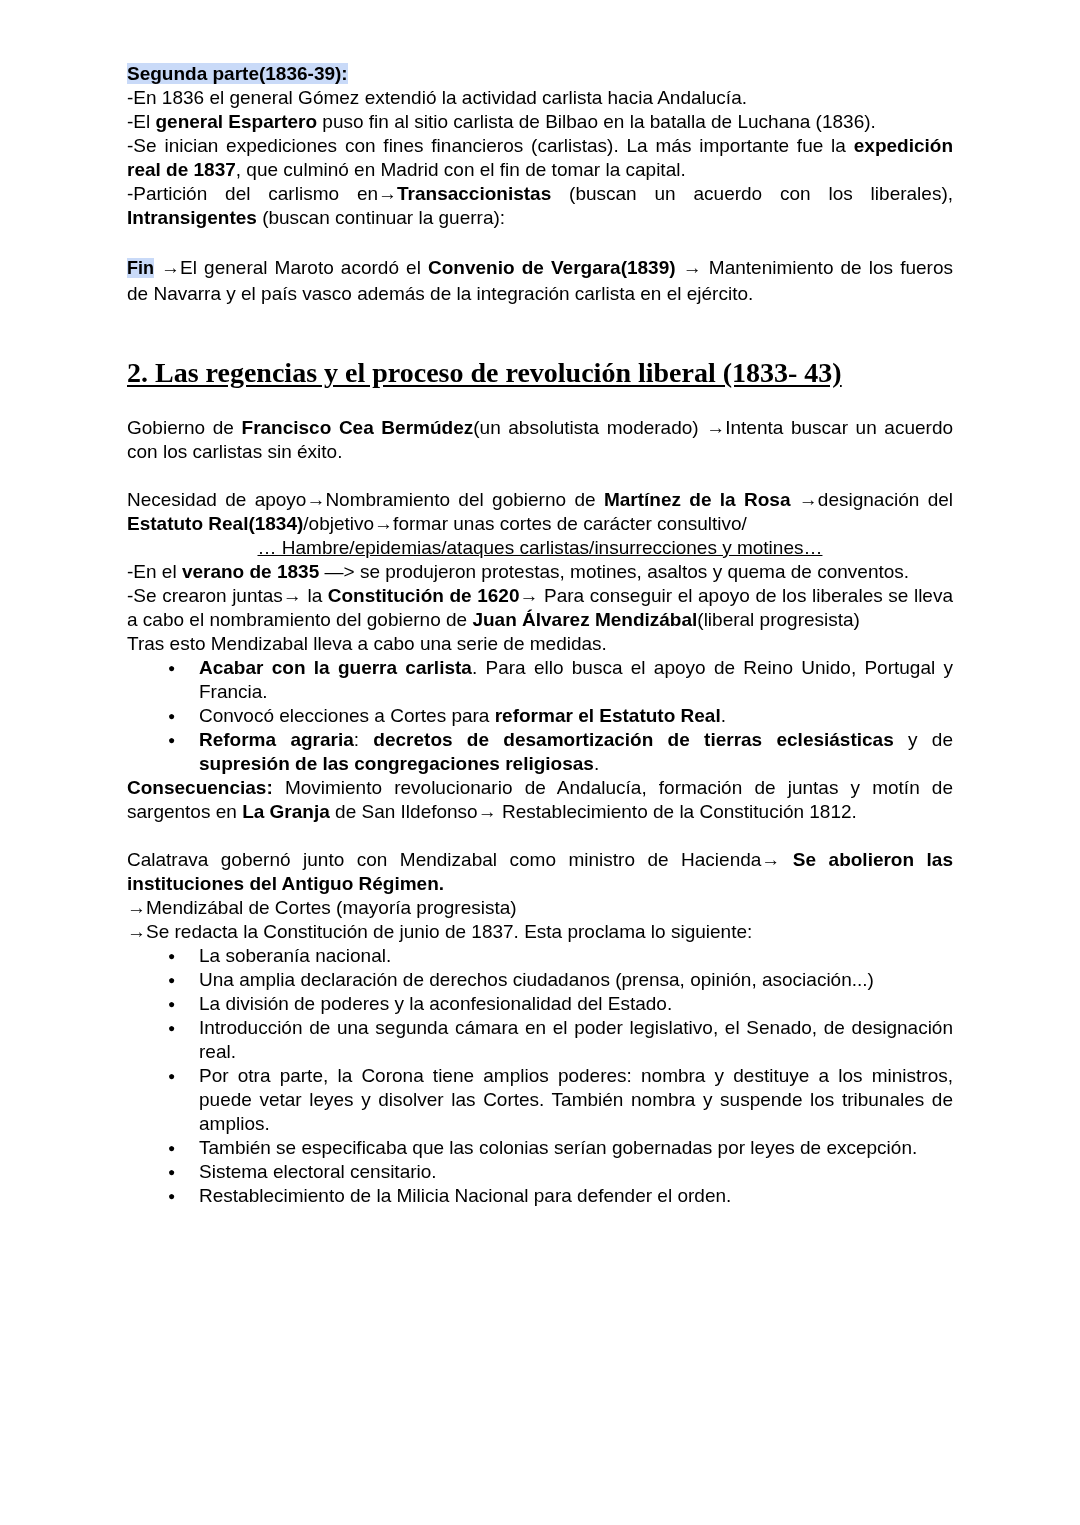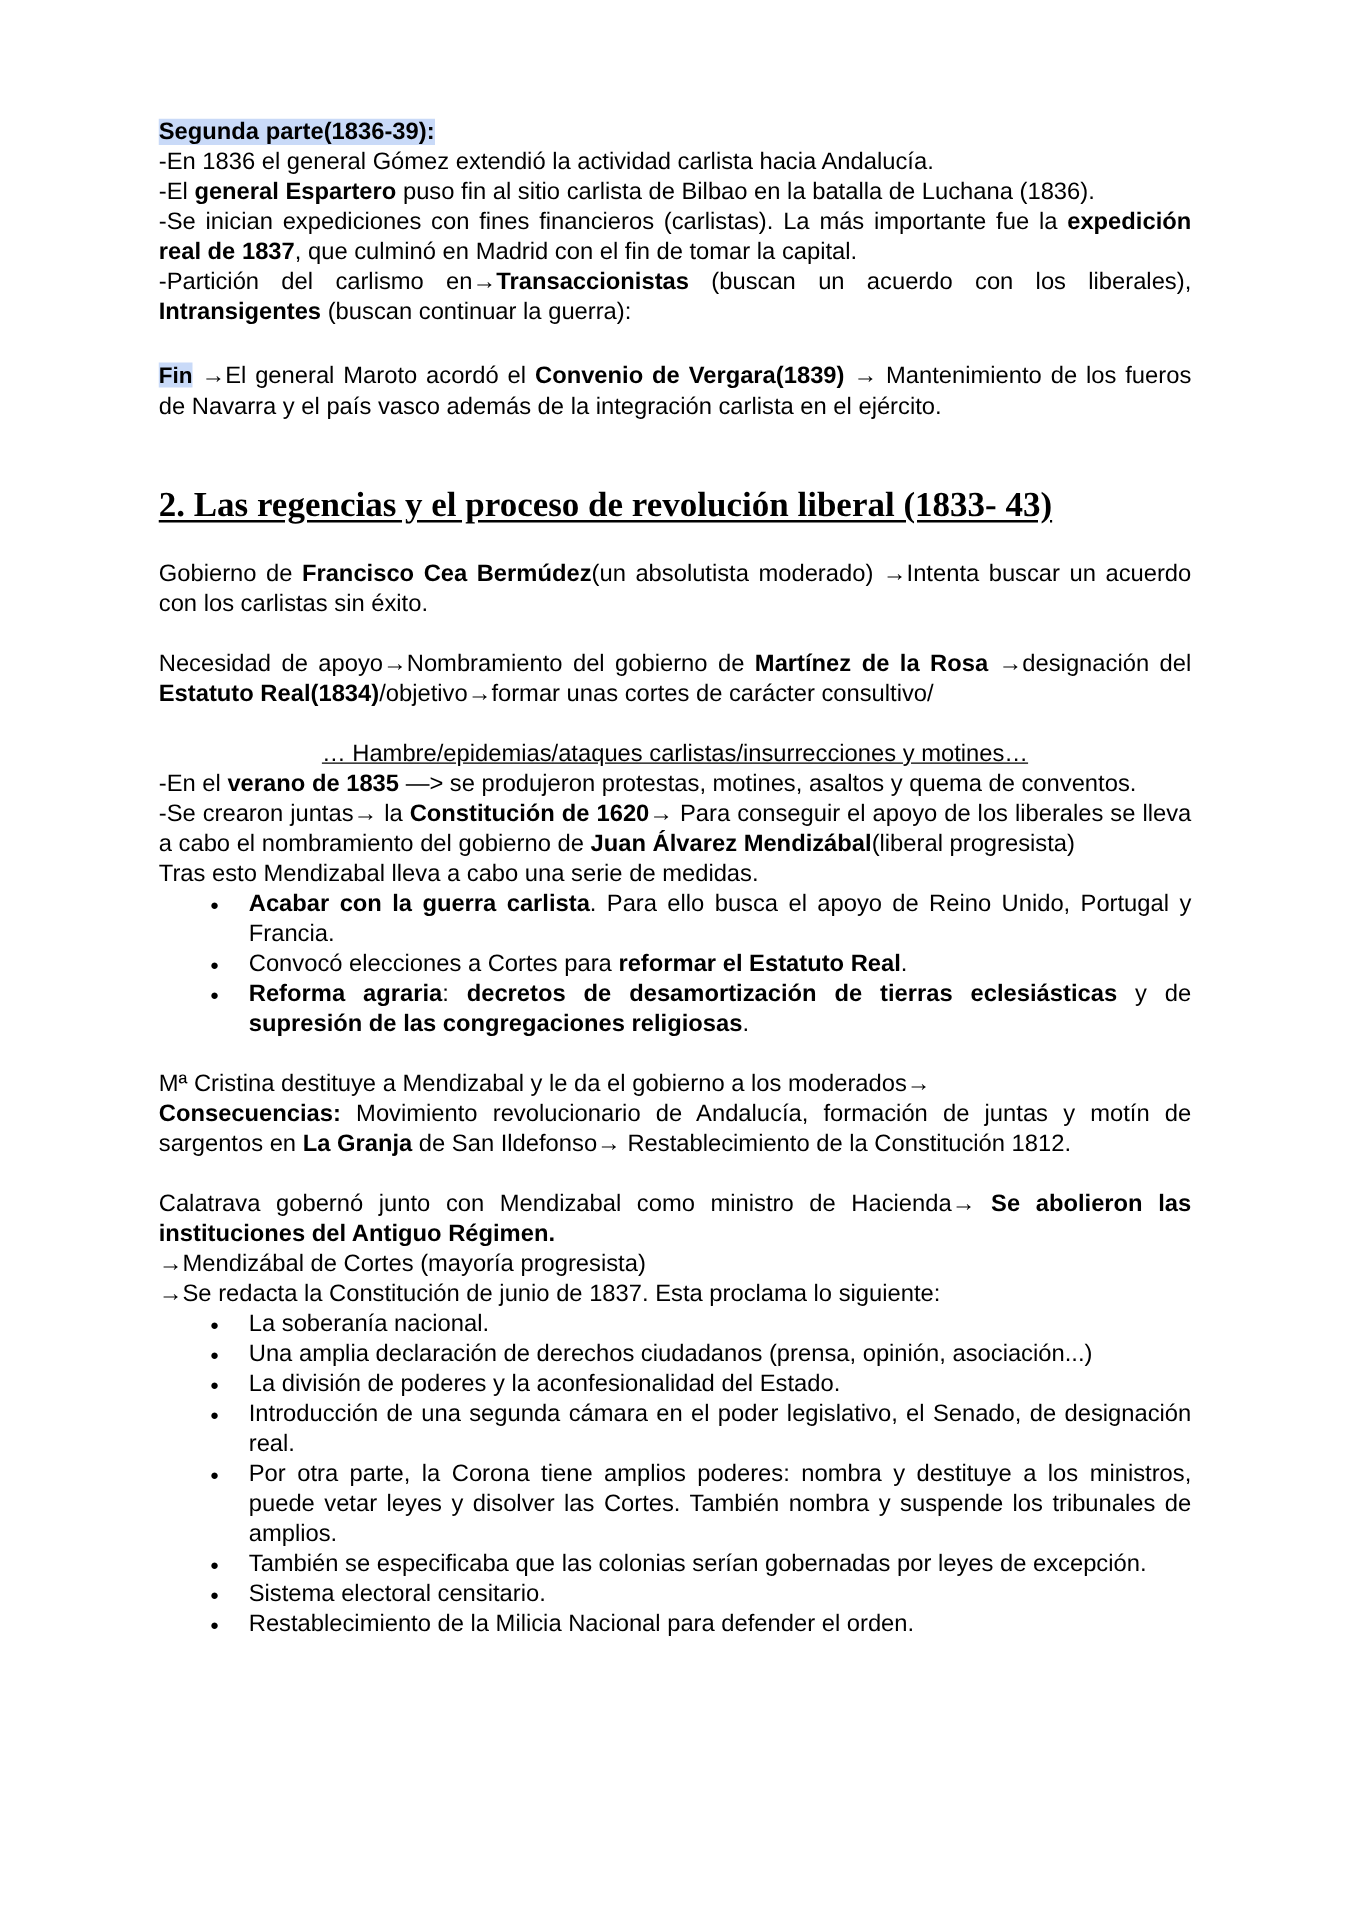--- a/index.html
+++ b/index.html
@@ -2,21 +2,21 @@
 <html lang="es"><head>
 <meta charset="utf-8">
 <style>
   html, body { margin: 0; padding: 0; background: #ffffff; }
   .page {
     position: relative;
     width: 1080px;
     min-height: 1525px;
     box-sizing: border-box;
     background: #ffffff;
-    padding: 94px 127px 60px 127px;
+    padding: 62px 127px 60px 127px;
     font-family: "Liberation Sans", sans-serif;
     font-size: 19px;
     line-height: 24px;
     color: #000000;
   }
   .page p { margin: 0; }
   .justify { text-align: justify; }
   .center  { text-align: center; }
   .bold    { font-weight: bold; }
   .hl      { background: #c9daf8; }
@@ -47,30 +47,29 @@
 <div class="page">
     <p><span class="bold hl">Segunda parte(1836-39):</span></p>
     <p><span>-En 1836 el general Gómez extendió la actividad carlista hacia Andalucía.</span></p>
     <p class="justify"><span>-El </span><span class="bold">general Espartero</span><span> puso fin al sitio carlista de Bilbao en la batalla de Luchana (1836).</span></p>
     <p class="justify"><span>-Se inician expediciones con fines financieros (carlistas). La más importante fue la </span><span class="bold">expedición real de 1837</span><span>, que culminó en Madrid con el fin de tomar la capital.</span></p>
     <p class="justify"><span>-Partición del carlismo en→</span><span class="bold">Transaccionistas</span><span> (buscan un acuerdo con los liberales), </span><span class="bold">Intransigentes</span><span> (buscan continuar la guerra):</span></p>
     <p class="justify" style="margin-top: 24px;"><span class="bold hl large">Fin</span><span> →El general Maroto acordó el </span><span class="bold">Convenio de Vergara(1839)</span><span> → Mantenimiento de los fueros de Navarra y el país vasco además de la integración carlista en el ejército.</span></p>
     <h2 class="heading" style="margin-top: 48px;"><span>2. Las regencias y el proceso de revolución liberal (1833- 43)</span></h2>
     <p class="justify" style="margin-top: 24px;"><span>Gobierno de </span><span class="bold">Francisco Cea Bermúdez</span><span>(un absolutista moderado) →Intenta buscar un acuerdo con los carlistas sin éxito.</span></p>
     <p class="justify" style="margin-top: 24px;"><span>Necesidad de apoyo→Nombramiento del gobierno de </span><span class="bold">Martínez de la Rosa</span><span> →designación del </span><span class="bold">Estatuto Real(1834)</span><span>/objetivo→formar unas cortes de carácter consultivo/</span></p>
-    <p class="center" style="margin-top: 24px;"><span class="u">… Hambre/epidemias/ataques carlistas/insurrecciones y motines…</span></p>
+    <p class="center" style=""><span class="u">… Hambre/epidemias/ataques carlistas/insurrecciones y motines…</span></p>
     <p class="justify" style=""><span>-En el </span><span class="bold">verano de 1835</span><span> —&gt; se produjeron protestas, motines, asaltos y quema de conventos.</span></p>
     <p class="justify"><span>-Se crearon juntas→ la </span><span class="bold">Constitución de 1620</span><span>→ Para conseguir el apoyo de los liberales se lleva a cabo el nombramiento del gobierno de </span><span class="bold">Juan Álvarez Mendizábal</span><span>(liberal progresista)</span></p>
     <p><span>Tras esto Mendizabal lleva a cabo una serie de medidas.</span></p>
     <ul class="bullets">
       <li><span class="marker">●</span><span class="bold">Acabar con la guerra carlista</span><span>. Para ello busca el apoyo de Reino Unido, Portugal y Francia.</span></li>
       <li><span class="marker">●</span><span>Convocó elecciones a Cortes para </span><span class="bold">reformar el Estatuto Real</span><span>.</span></li>
       <li><span class="marker">●</span><span class="bold">Reforma agraria</span><span>: </span><span class="bold">decretos de desamortización de tierras eclesiásticas</span><span> y de </span><span class="bold">supresión de las congregaciones religiosas</span><span>.</span></li>
     </ul>
-    <p style="margin-top: 24px;"><span>Mª Cristina destituye a Mendizabal y le da el gobierno a los moderados→</span></p>
     <p class="justify"><span class="bold">Consecuencias:</span><span> Movimiento revolucionario de Andalucía, formación de juntas y motín de sargentos en </span><span class="bold">La Granja</span><span> de San Ildefonso→ Restablecimiento de la Constitución 1812.</span></p>
     <p class="justify" style="margin-top: 24px;"><span>Calatrava gobernó junto con Mendizabal como ministro de Hacienda→ </span><span class="bold">Se abolieron las instituciones del Antiguo Régimen.</span></p>
     <p><span>→Mendizábal de Cortes (mayoría progresista)</span></p>
     <p><span>→Se redacta la Constitución de junio de 1837. Esta proclama lo siguiente:</span></p>
     <ul class="bullets">
       <li><span class="marker">●</span><span>La soberanía nacional.</span></li>
       <li><span class="marker">●</span><span>Una amplia declaración de derechos ciudadanos (prensa, opinión, asociación...)</span></li>
       <li><span class="marker">●</span><span>La división de poderes y la aconfesionalidad del Estado.</span></li>
       <li><span class="marker">●</span><span>Introducción de una segunda cámara en el poder legislativo, el Senado, de designación real.</span></li>
       <li><span class="marker">●</span><span>Por otra parte, la Corona tiene amplios poderes: nombra y destituye a los ministros, puede vetar leyes y disolver las Cortes. También nombra y suspende los tribunales de amplios.</span></li>

